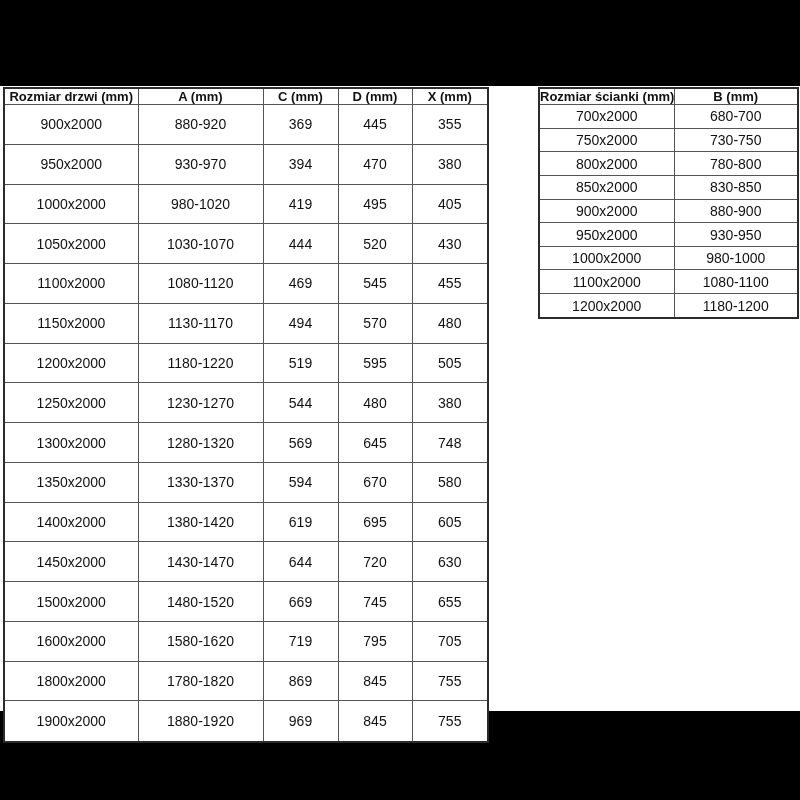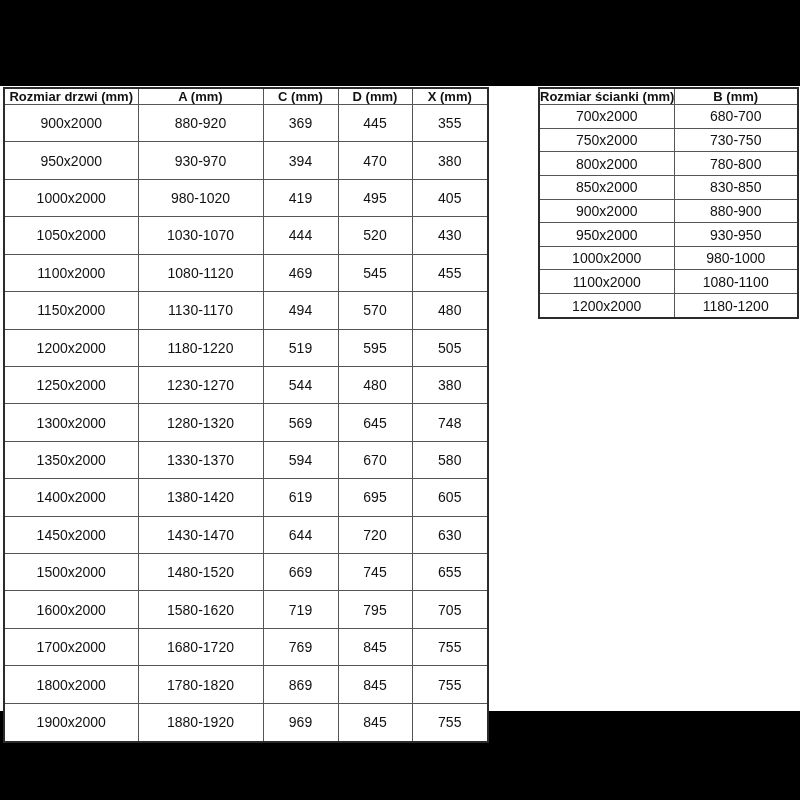--- a/index.html
+++ b/index.html
@@ -184,27 +184,20 @@
         <td>655</td>
       </tr>
       <tr>
         <td>1600x2000</td>
         <td>1580-1620</td>
         <td>719</td>
         <td>795</td>
         <td>705</td>
       </tr>
       <tr>
-        <td>1700x2000</td>
-        <td>1680-1720</td>
-        <td>769</td>
-        <td>845</td>
-        <td>755</td>
-      </tr>
-      <tr>
         <td>1800x2000</td>
         <td>1780-1820</td>
         <td>869</td>
         <td>845</td>
         <td>755</td>
       </tr>
       <tr>
         <td>1900x2000</td>
         <td>1880-1920</td>
         <td>969</td>

